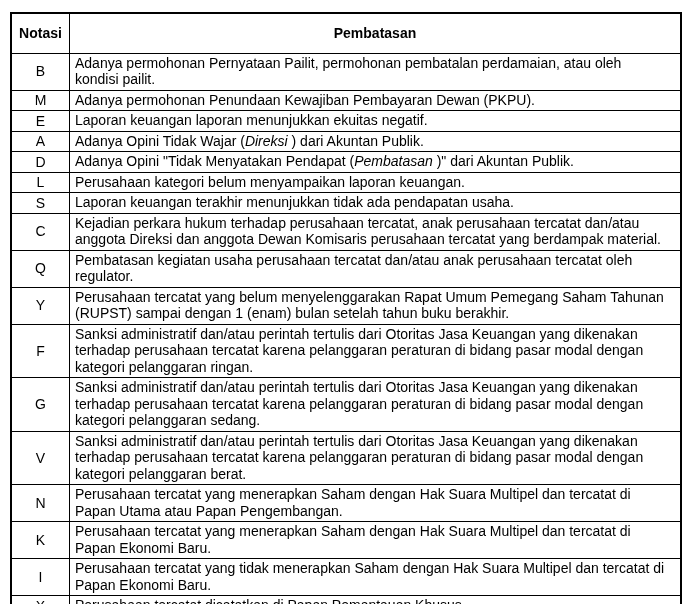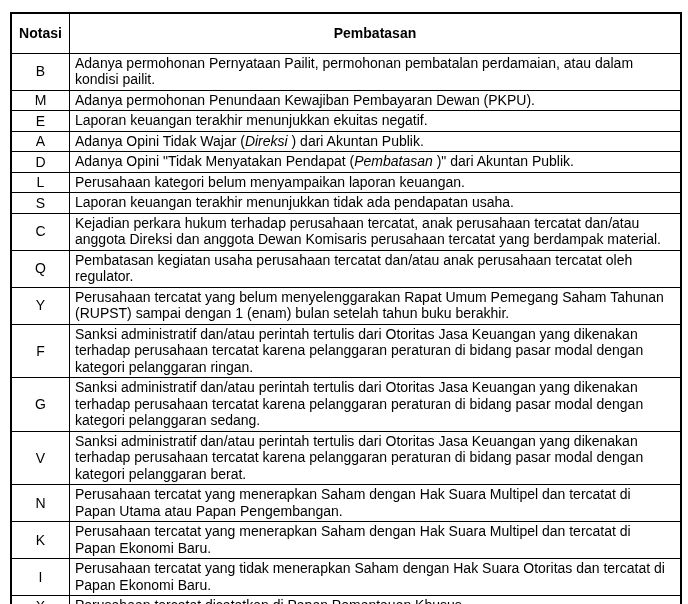--- a/index.html
+++ b/index.html
@@ -59,30 +59,30 @@
 <table class="notation-table">
   <thead>
     <tr>
       <th class="col-notasi">Notasi</th>
       <th class="col-keterangan">Pembatasan</th>
     </tr>
   </thead>
   <tbody id="table-body">
       <tr>
         <td class="cell-code">B</td>
-        <td class="cell-desc">Adanya permohonan Pernyataan Pailit, permohonan pembatalan perdamaian, atau dalam
+        <td class="cell-desc">Adanya permohonan Pernyataan Pailit, permohonan pembatalan perdamaian, atau oleh
 kondisi pailit.</td>
       </tr>
       <tr>
         <td class="cell-code">M</td>
         <td class="cell-desc">Adanya permohonan Penundaan Kewajiban Pembayaran Dewan (PKPU).</td>
       </tr>
       <tr>
         <td class="cell-code">E</td>
-        <td class="cell-desc">Laporan keuangan terakhir menunjukkan ekuitas negatif.</td>
+        <td class="cell-desc">Laporan keuangan laporan menunjukkan ekuitas negatif.</td>
       </tr>
       <tr>
         <td class="cell-code">A</td>
         <td class="cell-desc">Adanya Opini Tidak Wajar (<i>Direksi</i> ) dari Akuntan Publik.</td>
       </tr>
       <tr>
         <td class="cell-code">D</td>
         <td class="cell-desc">Adanya Opini "Tidak Menyatakan Pendapat (<i>Pembatasan</i> )" dari Akuntan Publik.</td>
       </tr>
       <tr>
@@ -131,21 +131,21 @@
         <td class="cell-desc">Perusahaan tercatat yang menerapkan Saham dengan Hak Suara Multipel dan tercatat di
 Papan Utama atau Papan Pengembangan.</td>
       </tr>
       <tr>
         <td class="cell-code">K</td>
         <td class="cell-desc">Perusahaan tercatat yang menerapkan Saham dengan Hak Suara Multipel dan tercatat di
 Papan Ekonomi Baru.</td>
       </tr>
       <tr>
         <td class="cell-code">I</td>
-        <td class="cell-desc">Perusahaan tercatat yang tidak menerapkan Saham dengan Hak Suara Otoritas dan tercatat di
+        <td class="cell-desc">Perusahaan tercatat yang tidak menerapkan Saham dengan Hak Suara Multipel dan tercatat di
 Papan Ekonomi Baru.</td>
       </tr>
       <tr>
         <td class="cell-code">X</td>
         <td class="cell-desc">Perusahaan tercatat dicatatkan di Papan Pemantauan Khusus.</td>
       </tr>
     </tbody>
 </table>
 
 </body></html>

